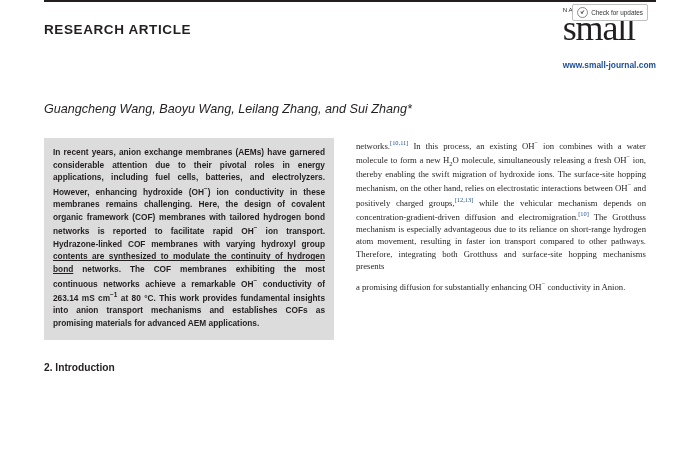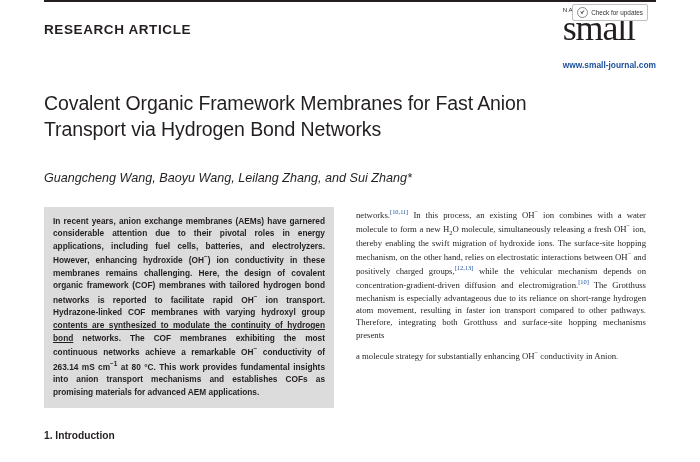--- a/index.html
+++ b/index.html
@@ -212,34 +212,33 @@
       <div class="small-logo">small</div>
       <div class="journal-url">www.small-journal.com</div>
     </div>
 
     <div class="check-updates">
       <span class="cu-icon"></span>
       <span class="cu-text">Check for updates</span>
     </div>
   </div>
 
-  <div class="title">Covalent Organic Framework Membranes for Fast Anion Transport via Hydrogen Bond Networks</div>
 
   <div class="authors">Guangcheng Wang, Baoyu Wang, Leilang Zhang, and Sui Zhang*</div>
 
   <div class="body">
 
     <div class="col col-left">
       <div class="abstract">
         <span>In recent years, anion exchange membranes (AEMs) have garnered considerable attention due to their pivotal roles in energy applications, including fuel cells, batteries, and electrolyzers. However, enhancing hydroxide (OH</span><sup class="plain">−</sup><span>) ion conductivity in these membranes remains challenging. Here, the design of covalent organic framework (COF) membranes with tailored hydrogen bond networks is reported to facilitate rapid OH</span><sup class="plain">−</sup><span> ion transport. Hydrazone-linked COF membranes with varying hydroxyl group </span><span class="hl">contents are synthesized to modulate the continuity of hydrogen bond</span><span> networks. The COF membranes exhibiting the most continuous networks achieve a remarkable OH</span><sup class="plain">−</sup><span> conductivity of 263.14 mS cm</span><sup class="plain">−1</sup><span> at 80 °C. This work provides fundamental insights into anion transport mechanisms and establishes COFs as promising materials for advanced AEM applications.</span>
       </div>
 
-      <div class="section-head">1. Introduction</div>
+      <div class="section-head">2. Introduction</div>
     </div>
 
     <div class="col col-right">
       <p class="para1"><span>networks.</span><sup class="ref">[10,11]</sup><span> In this process, an existing OH</span><sup class="plain">−</sup><span> ion combines with a water molecule to form a new H</span><sub class="plain">2</sub><span>O molecule, simultaneously releasing a fresh OH</span><sup class="plain">−</sup><span> ion, thereby enabling the swift migration of hydroxide ions. The surface-site hopping mechanism, on the other hand, relies on electrostatic interactions between OH</span><sup class="plain">−</sup><span> and positively charged groups,</span><sup class="ref">[12,13]</sup><span> while the vehicular mechanism depends on concentration-gradient-driven diffusion and electromigration.</span><sup class="ref">[10]</sup><span> The Grotthuss mechanism is especially advantageous due to its reliance on short-range hydrogen atom movement, resulting in faster ion transport compared to other pathways. Therefore, integrating both Grotthuss and surface-site hopping mechanisms presents</span></p>
 
-      <p class="para2"><span>a molecule strategy for substantially enhancing OH</span><sup class="plain">−</sup><span> conductivity in Anion.</span></p>
+      <p class="para2"><span>a promising diffusion for substantially enhancing OH</span><sup class="plain">−</sup><span> conductivity in Anion.</span></p>
     </div>
 
   </div>
 </div>
 
 </body></html>

